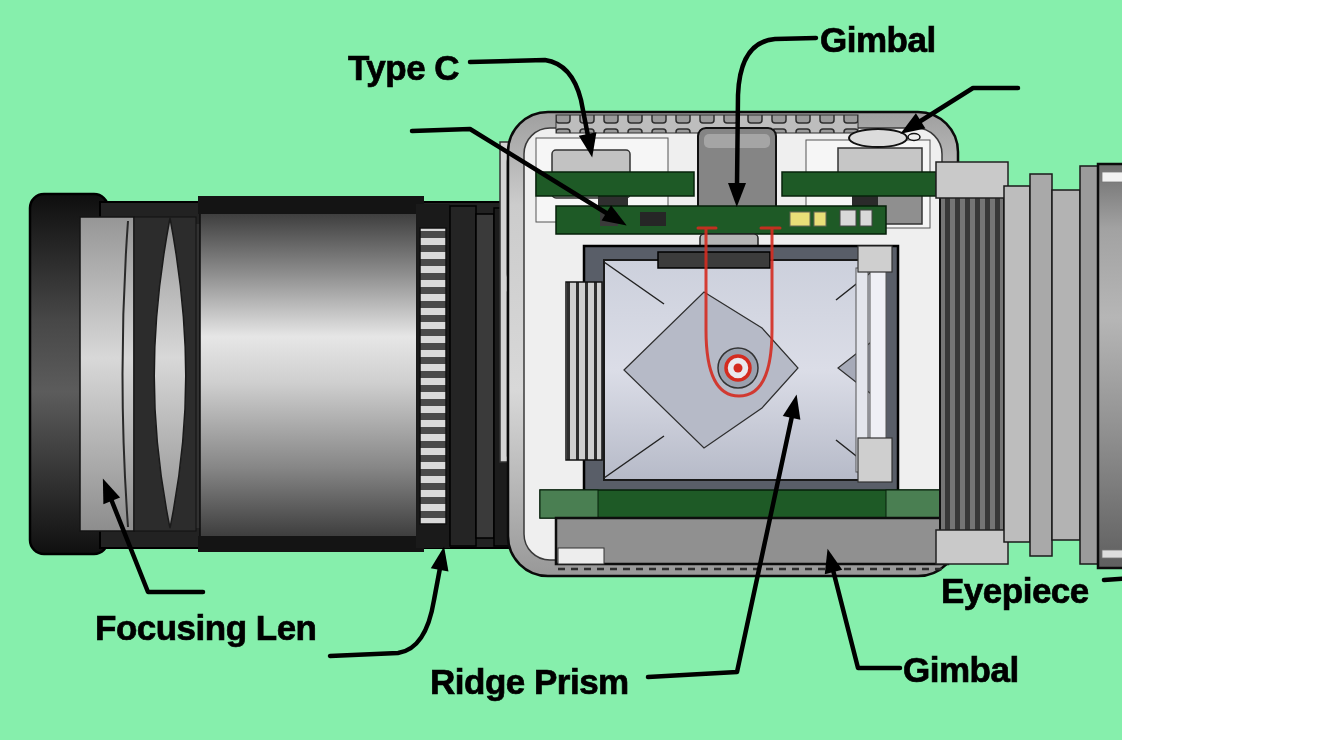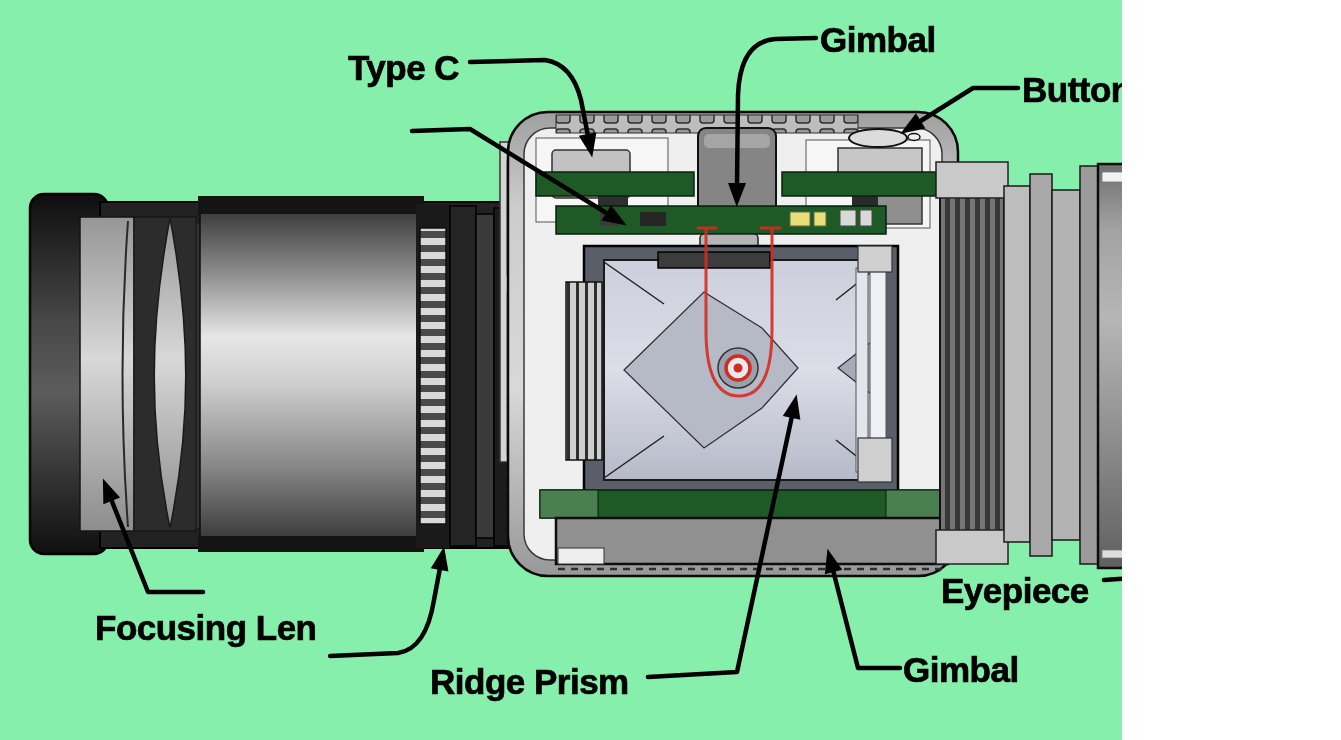--- a/index.html
+++ b/index.html
@@ -191,18 +191,17 @@
     <path d="M203,592 L148,592 L111,499" marker-end="url(#arrowhead)"></path>
     <path d="M330,656 L398,653 Q426,649 434,600 L440,568" marker-end="url(#arrowhead)"></path>
     <path d="M648,677 L737,672 L792,416" marker-end="url(#arrowhead)"></path>
     <path d="M900,668 L858,668 L833,570" marker-end="url(#arrowhead)"></path>
     <path d="M1104,580 L1173,575 L1205,449" marker-end="url(#arrowhead)"></path>
   </g>
 </svg>
 
   <div class="lbl" style="left:348px;top:50px">Type C</div>
   <div class="lbl" style="left:820px;top:22px">Gimbal</div>
-  <div class="lbl" style="left:1022px;top:72px">Button</div>
   <div class="lbl" style="left:95px;top:610px">Focusing Len</div>
   <div class="lbl" style="left:430px;top:664px">Ridge Prism</div>
   <div class="lbl" style="left:903px;top:652px">Gimbal</div>
   <div class="lbl" style="left:941px;top:573px">Eyepiece</div>
 </div>
 
 </body></html>

